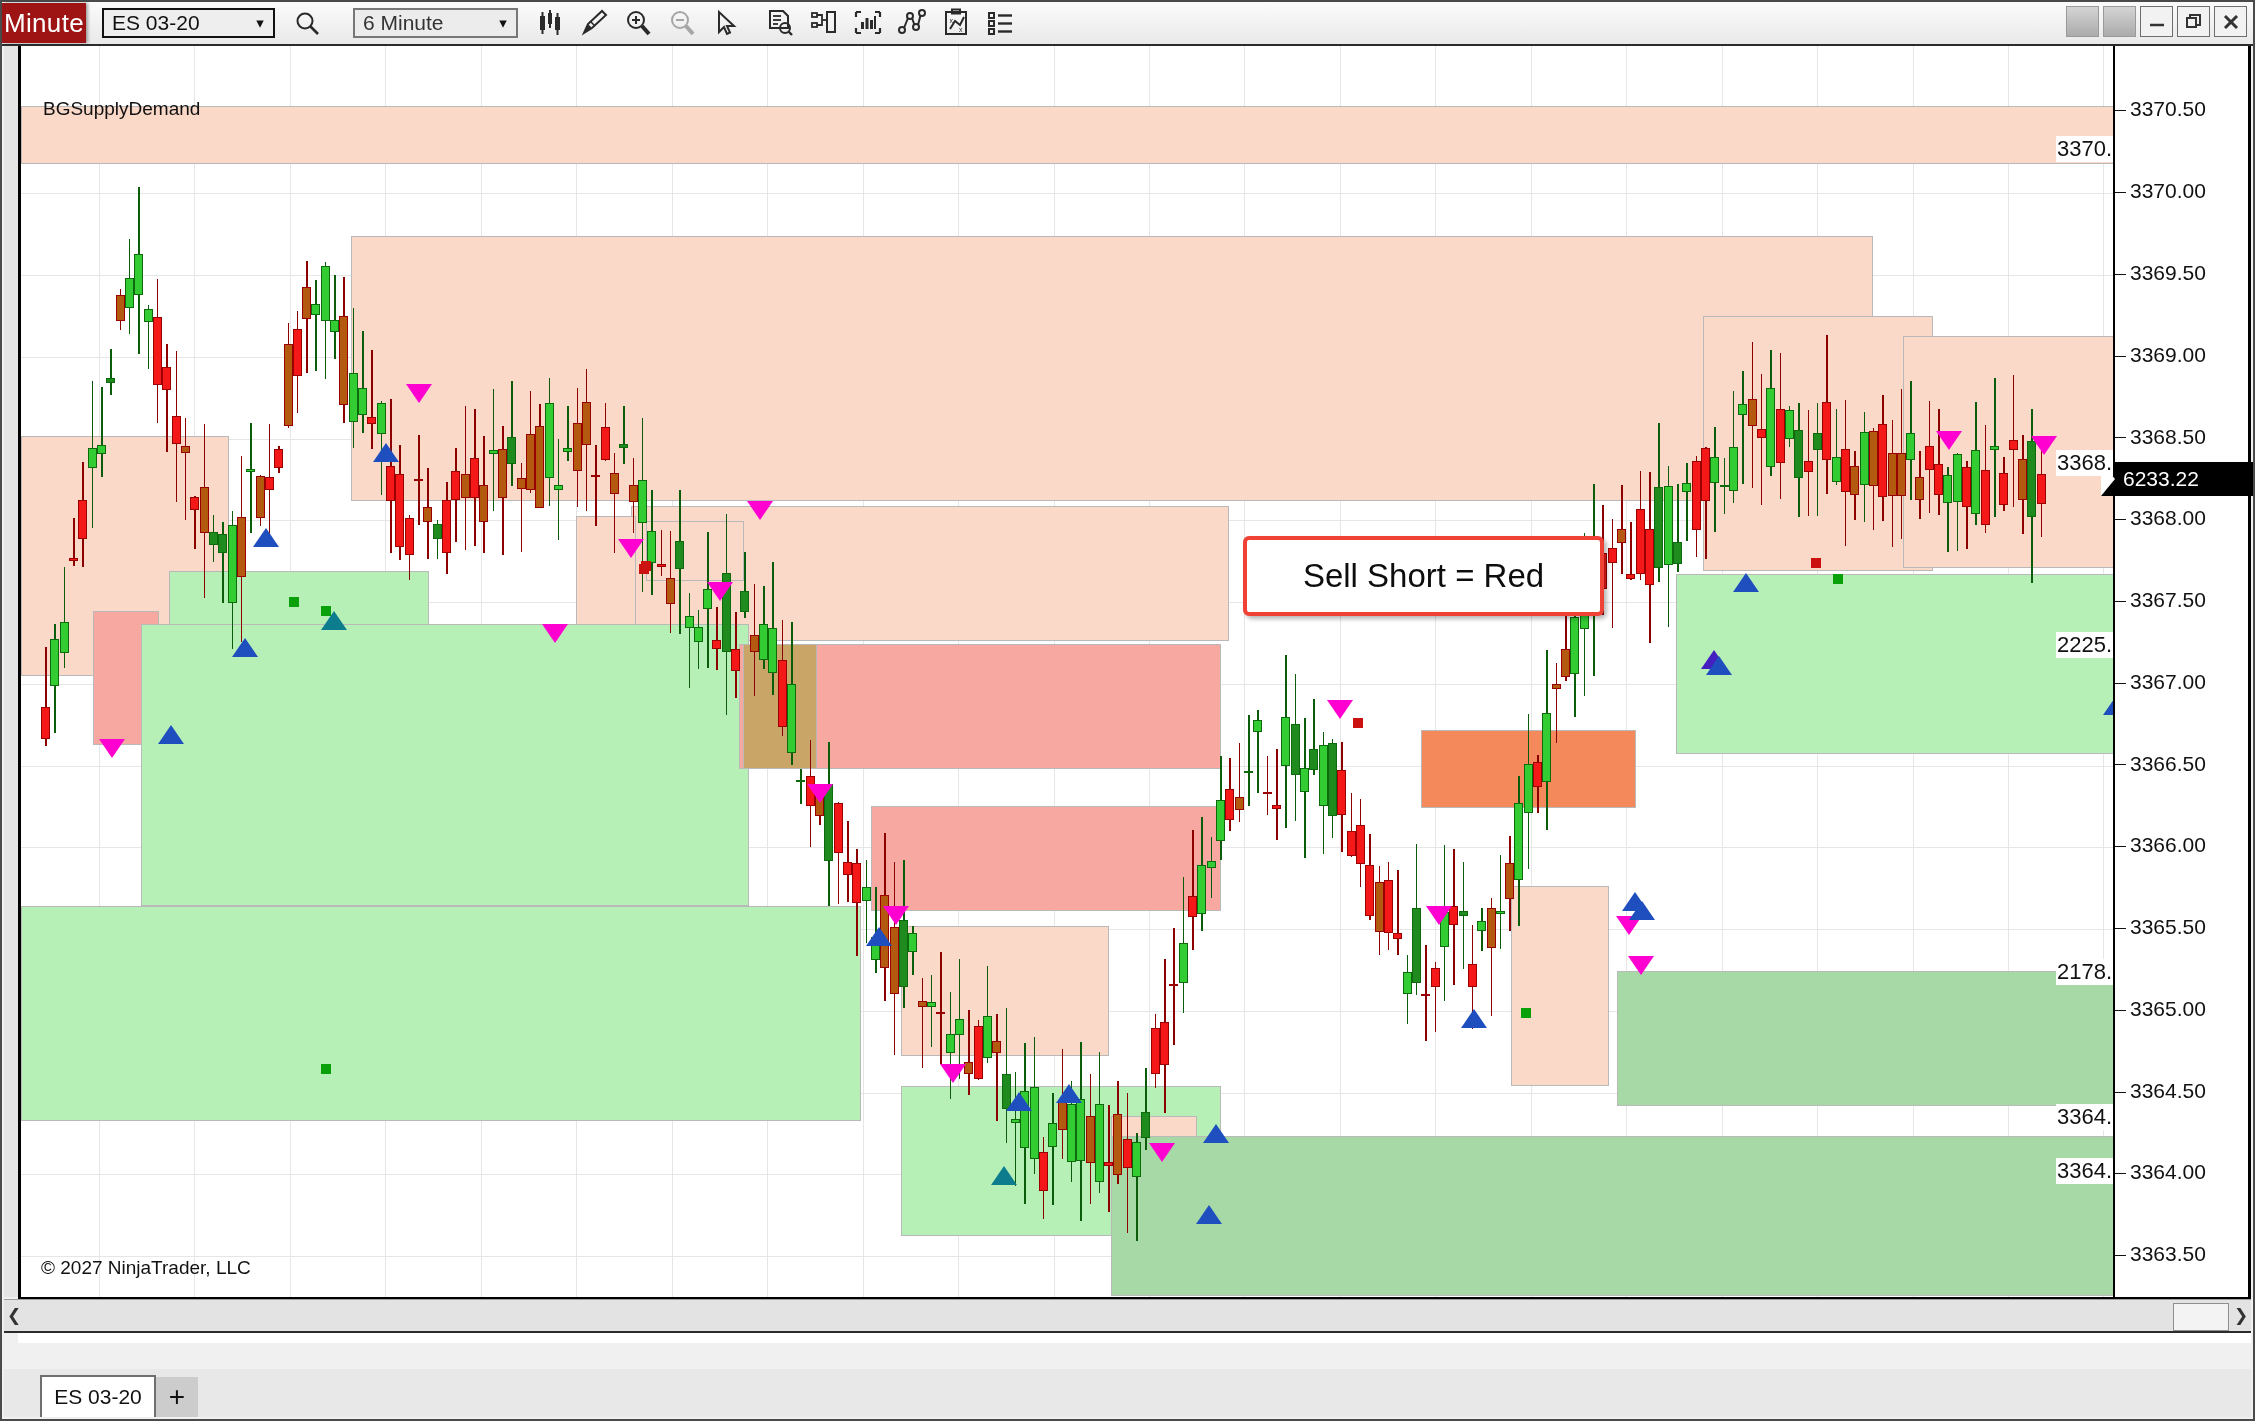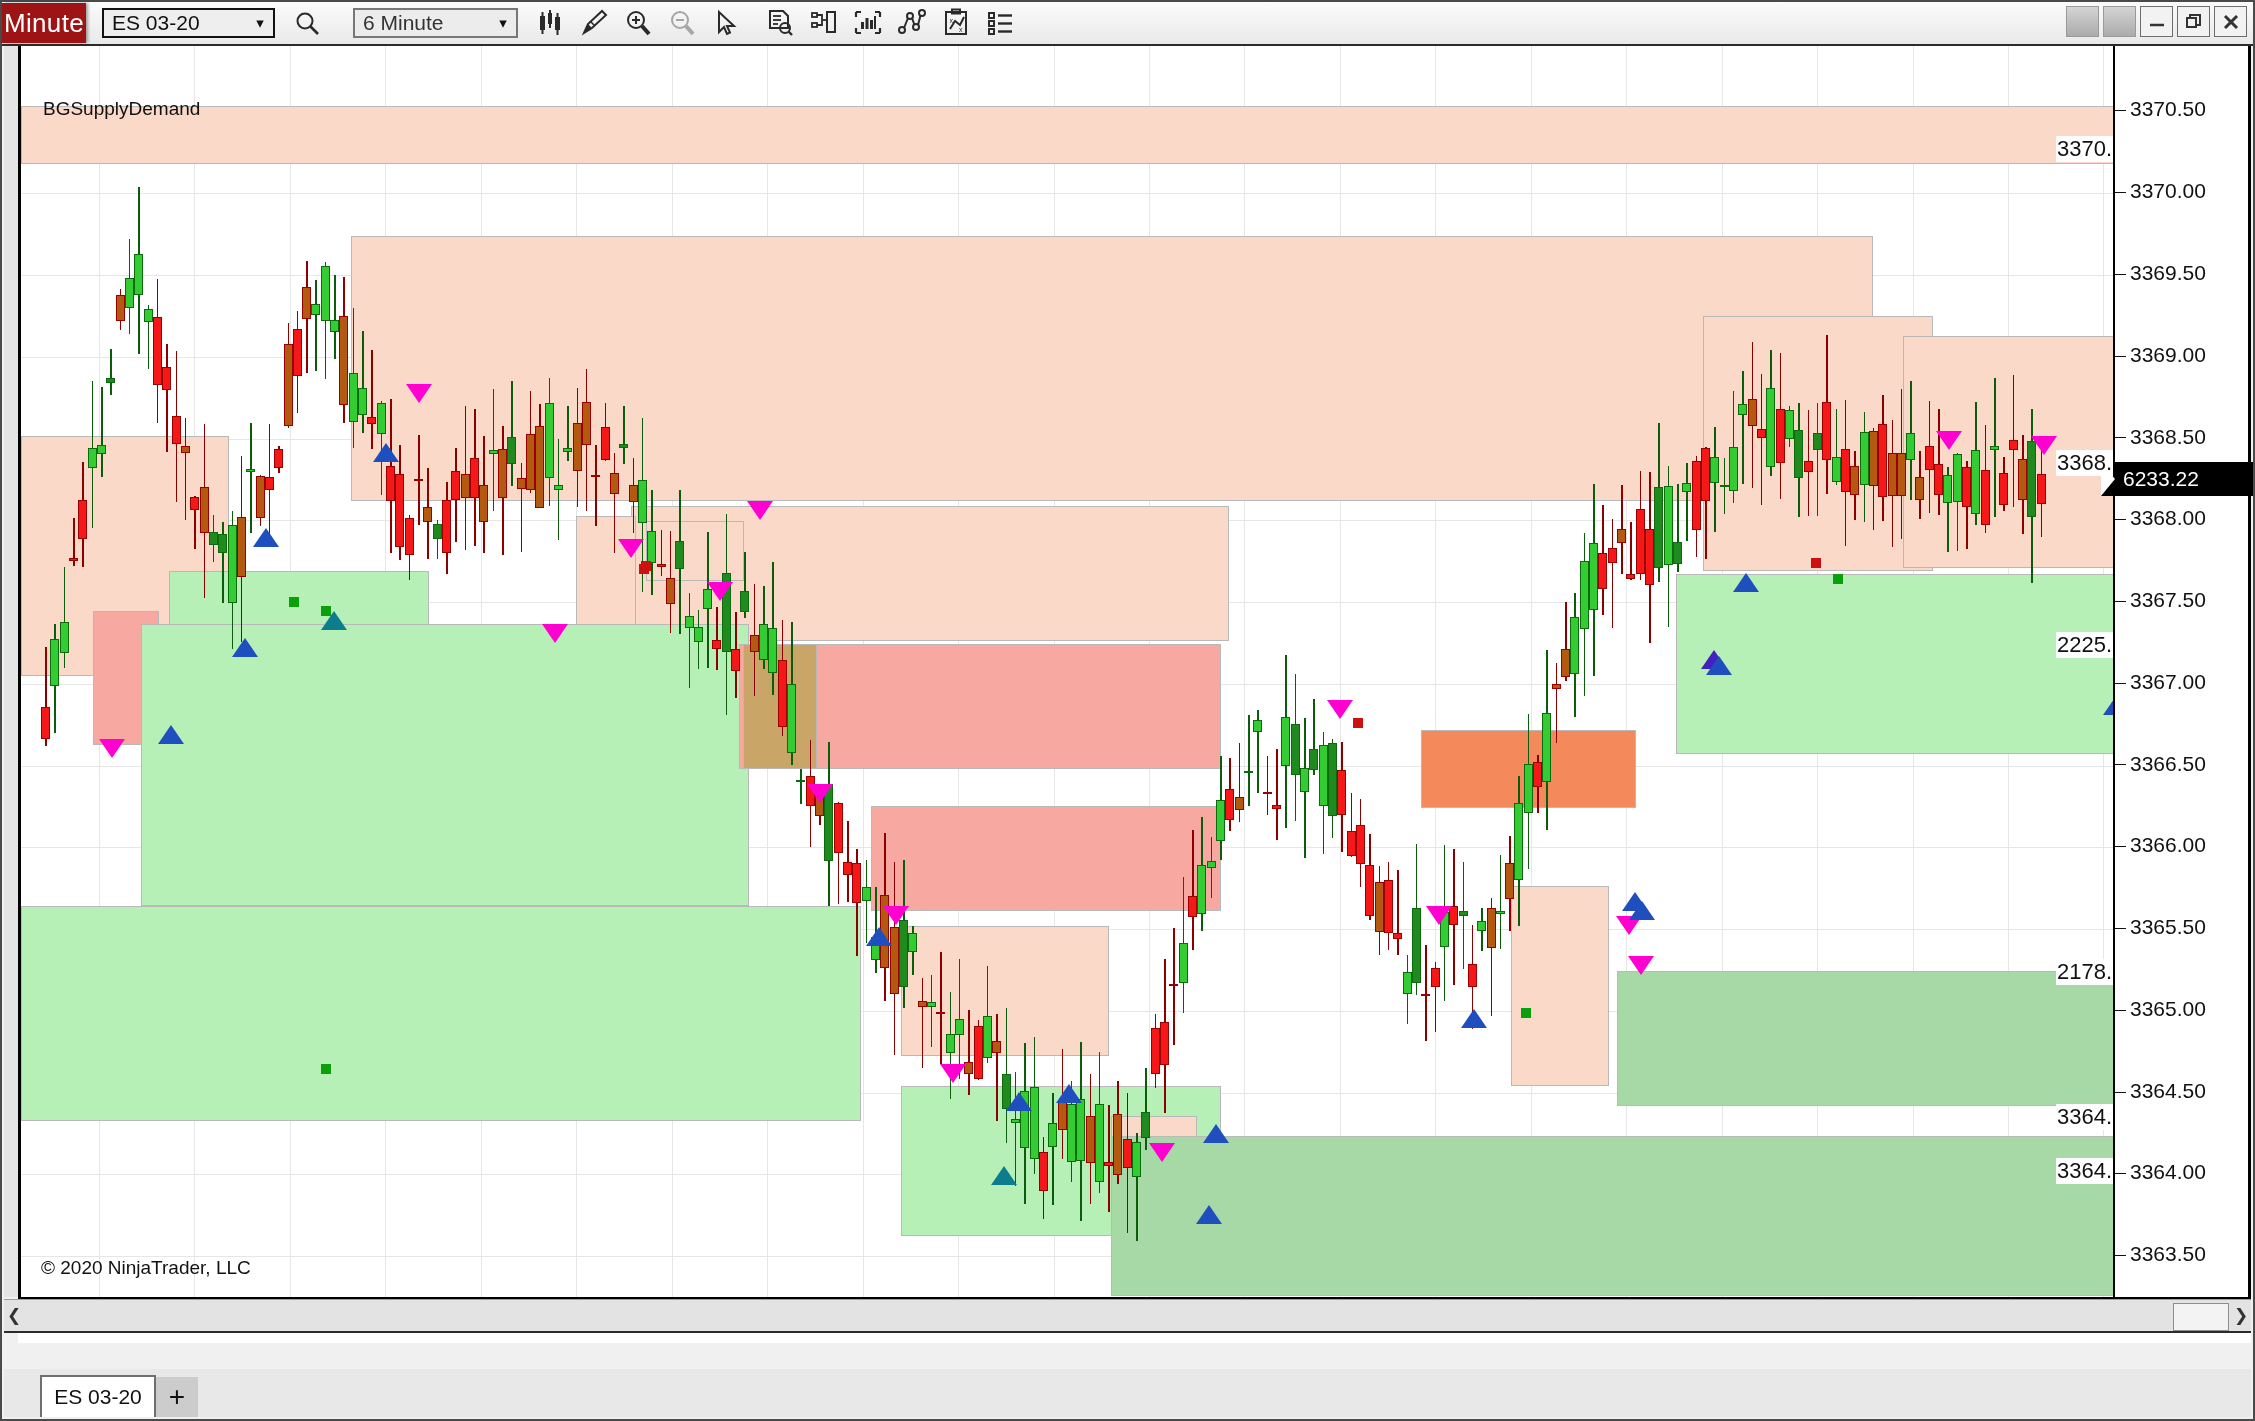--- a/index.html
+++ b/index.html
@@ -318,21 +318,21 @@
           <line x1="16" y1="4" x2="4" y2="16" stroke="#333" stroke-width="3"></line>
         </svg>
       </div>
     </div>
   </div>
 
   <div class="chartwrap">
 
     <div class="plot" id="plot">
       <div class="ind-label">BGSupplyDemand</div>
-      <div class="copyright">© 2020 NinjaTrader, LLC</div>
+      <div class="copyright">© 2027 NinjaTrader, LLC</div>
     <div class="gridh" style="top:65.4px;"></div>
         <div class="gridh" style="top:147.2px;"></div>
         <div class="gridh" style="top:228.9px;"></div>
         <div class="gridh" style="top:310.7px;"></div>
         <div class="gridh" style="top:392.5px;"></div>
         <div class="gridh" style="top:474.2px;"></div>
         <div class="gridh" style="top:556.0px;"></div>
         <div class="gridh" style="top:637.8px;"></div>
         <div class="gridh" style="top:719.5px;"></div>
         <div class="gridh" style="top:801.3px;"></div>
@@ -853,20 +853,21 @@
         <div class="mark up" style="left:2082px;top:650px;"></div>
         <div class="dot" style="left:268px;top:551px;width:10px;height:10px;background:#0aa00a;"></div>
         <div class="dot" style="left:300px;top:560px;width:10px;height:10px;background:#0aa00a;"></div>
         <div class="dot" style="left:620px;top:515px;width:10px;height:10px;background:#cc1111;"></div>
         <div class="dot" style="left:300px;top:1018px;width:10px;height:10px;background:#0aa00a;"></div>
         <div class="dot" style="left:1790px;top:512px;width:10px;height:10px;background:#cc1111;"></div>
         <div class="dot" style="left:1332px;top:672px;width:10px;height:10px;background:#cc1111;"></div>
         <div class="dot" style="left:1500px;top:962px;width:10px;height:10px;background:#0aa00a;"></div>
         <div class="dot" style="left:1812px;top:528px;width:10px;height:10px;background:#0aa00a;"></div>
         <div class="dot" style="left:618px;top:518px;width:10px;height:10px;background:#cc1111;"></div>
+        <div class="callout" style="left:1222px;top:490px;width:353px;height:72px;font-size:33px;">Sell Short = Red</div>
         <div class="inprice" style="right:0px;top:90.3px;">3370.</div>
         <div class="inprice" style="right:0px;top:404.3px;">3368.</div>
         <div class="inprice" style="right:0px;top:585.8px;">2225.</div>
         <div class="inprice" style="right:0px;top:912.8px;">2178.</div>
         <div class="inprice" style="right:0px;top:1058.4px;">3364.</div>
         <div class="inprice" style="right:0px;top:1112.4px;">3364.</div>
       </div>
 
     <div class="paxis" id="paxis">
         <div class="ptick" style="top:51.4px;"><span class="dash"></span>3370.50</div>

